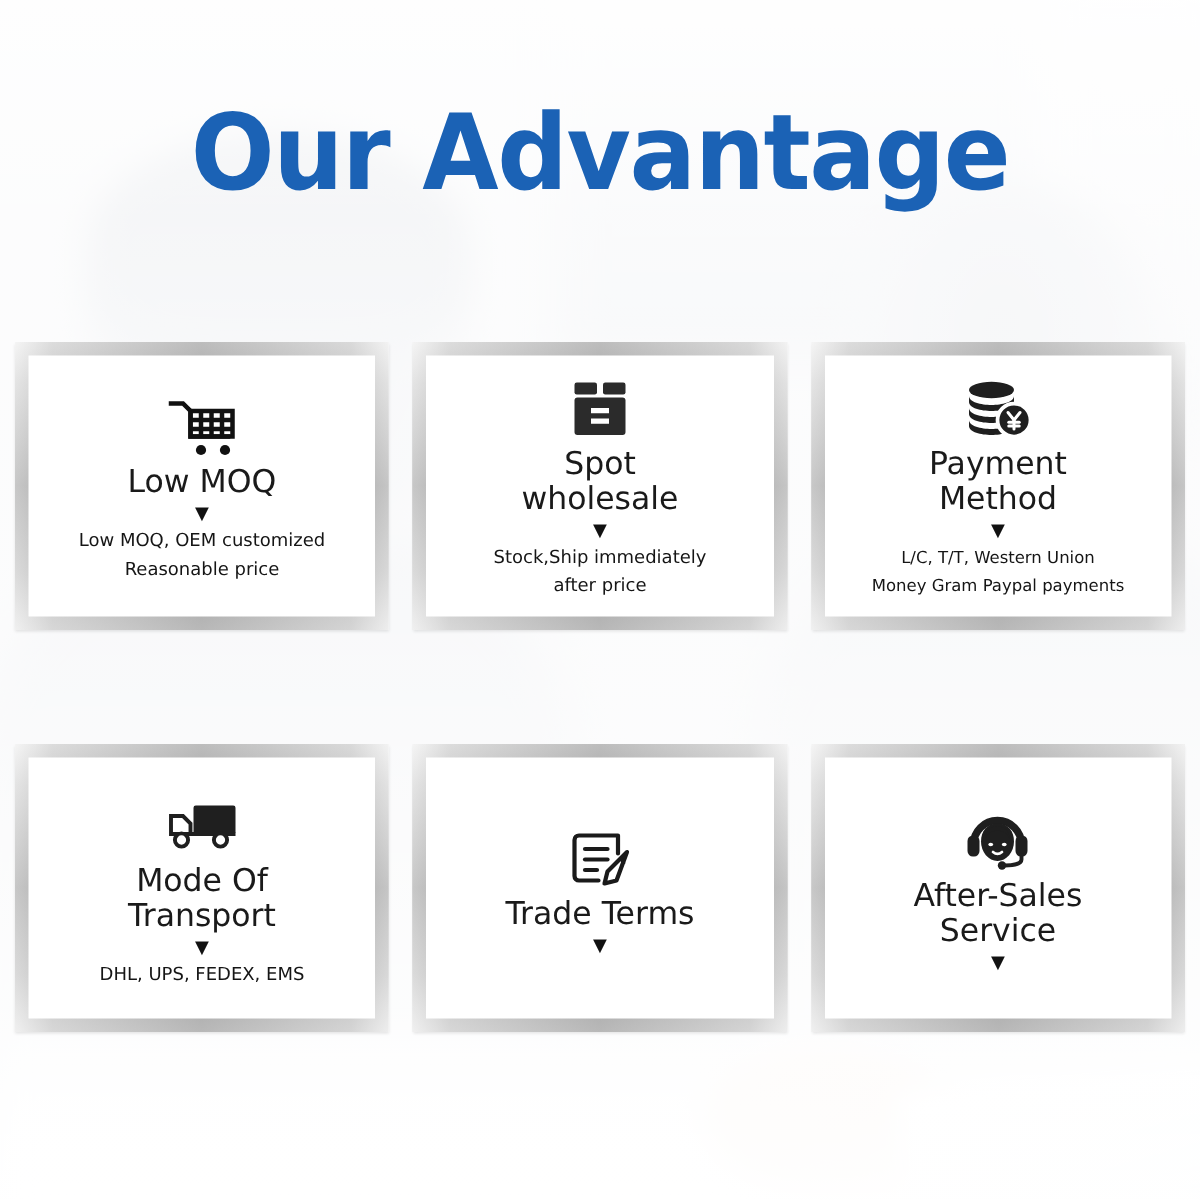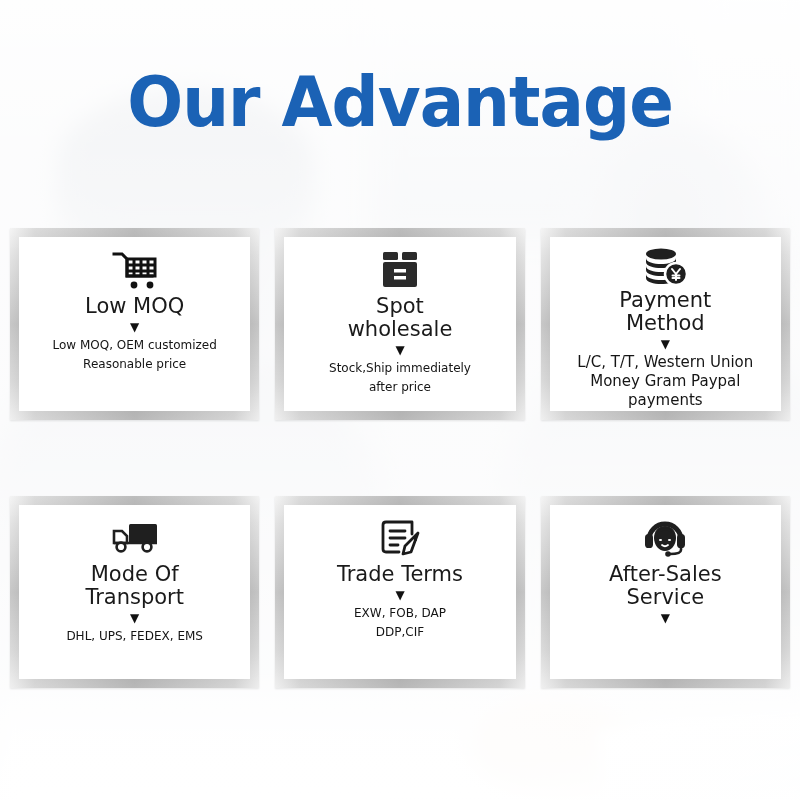--- a/index.html
+++ b/index.html
@@ -161,21 +161,21 @@
   }
 
   .card-inner {
     position: relative;
     z-index: 1;
     height: 100%;
     background: #ffffff;
     display: flex;
     flex-direction: column;
     align-items: center;
-    justify-content: flex-start;
+    justify-content: center;
     padding: 10px 6px 8px;
     text-align: center;
   }
 
   .icon-wrap {
     height: 46px;
     display: flex;
     align-items: center;
     justify-content: center;
   }
@@ -198,21 +198,21 @@
 
   .card-desc {
     font-size: 12px;
     line-height: 19px;
     color: #151515;
     margin-top: 2px;
     white-space: pre-line;
   }
 
   
-  .card.dense .card-desc { font-size: 15px; }
+  .card.dense .card-desc { font-size: 11px; }
 </style>
 </head>
 <body>
 
 <div class="bg-photo">
   <div class="bg-panel-a"></div>
   <div class="bg-panel-b"></div>
   <div class="bg-person-l-body"></div>
   <div class="bg-person-l-head"></div>
   <div class="bg-person-l-hair"></div>
@@ -322,22 +322,20 @@
             <path d="M34 5 L34 17 M34 5 L8 5 C6.3 5 5 6.3 5 8 L5 32 C5 33.7 6.3 35 8 35 L21 35" stroke-linecap="round" stroke-linejoin="round"></path>
             <line x1="12" y1="14" x2="27" y2="14" stroke-linecap="round"></line>
             <line x1="12" y1="21" x2="27" y2="21" stroke-linecap="round"></line>
             <line x1="12" y1="28" x2="20" y2="28" stroke-linecap="round"></line>
             <path d="M40 16 L27 29 L25 37 L33 35 L40 16 Z" stroke-linejoin="round"></path>
             <line x1="36" y1="20" x2="38" y2="24" stroke-width="2.2"></line>
           </svg>
         </div>
         <div class="card-title">Trade Terms</div>
         <div class="arrow">▼</div>
-        <div class="card-desc">EXW, FOB, DAP
-DDP,CIF</div>
       </div>
     </div>
 
     <div class="card">
       <div class="card-inner">
         <div class="icon-wrap">
           <svg width="46" height="42" viewBox="0 0 46 42" fill="none">
             <path d="M7 23 A16 16 0 0 1 39 23" stroke="#1f1f1f" stroke-width="5" stroke-linecap="round"></path>
             <rect x="3" y="17" width="8" height="14" rx="3.6" fill="#1f1f1f"></rect>
             <rect x="35" y="17" width="8" height="14" rx="3.6" fill="#1f1f1f"></rect>

